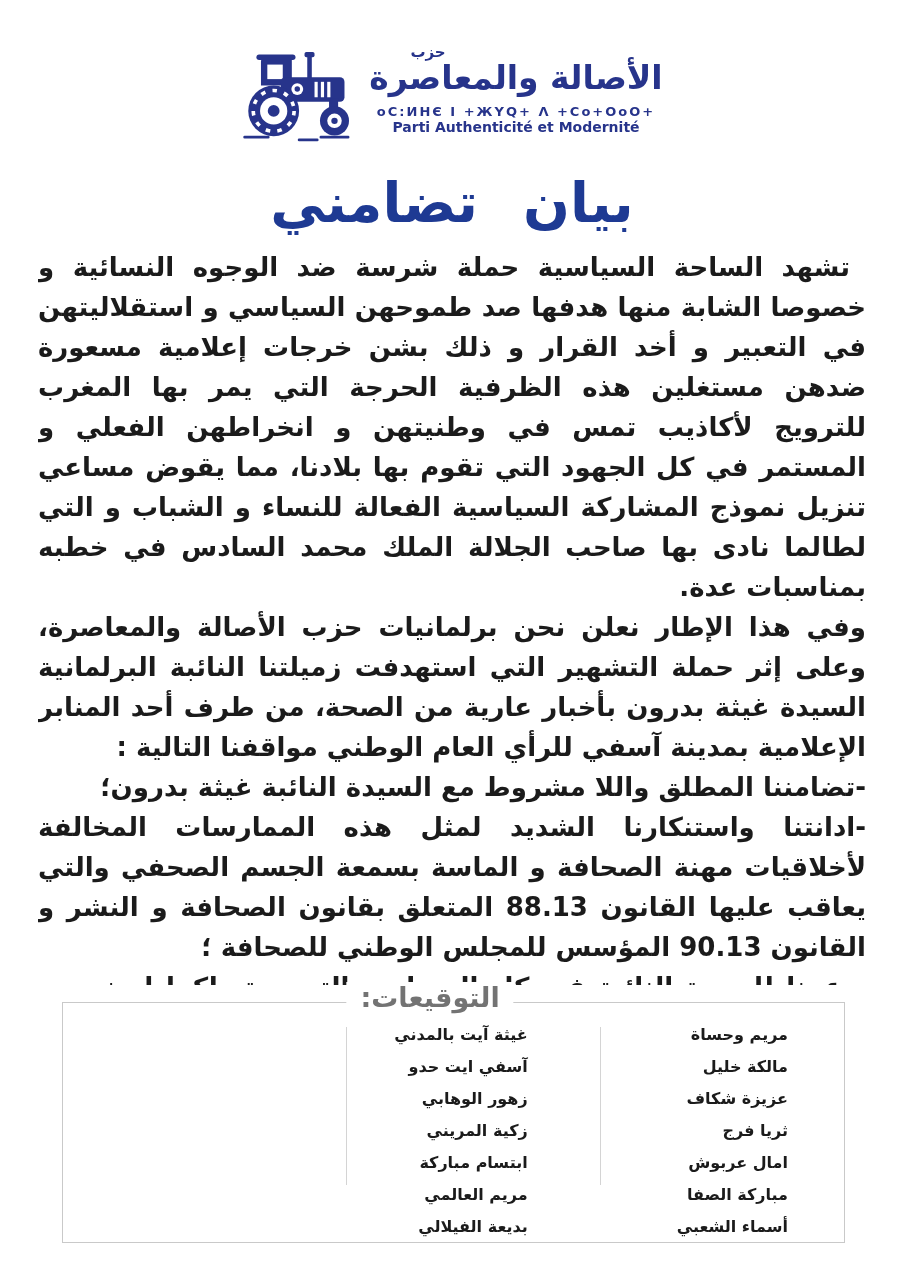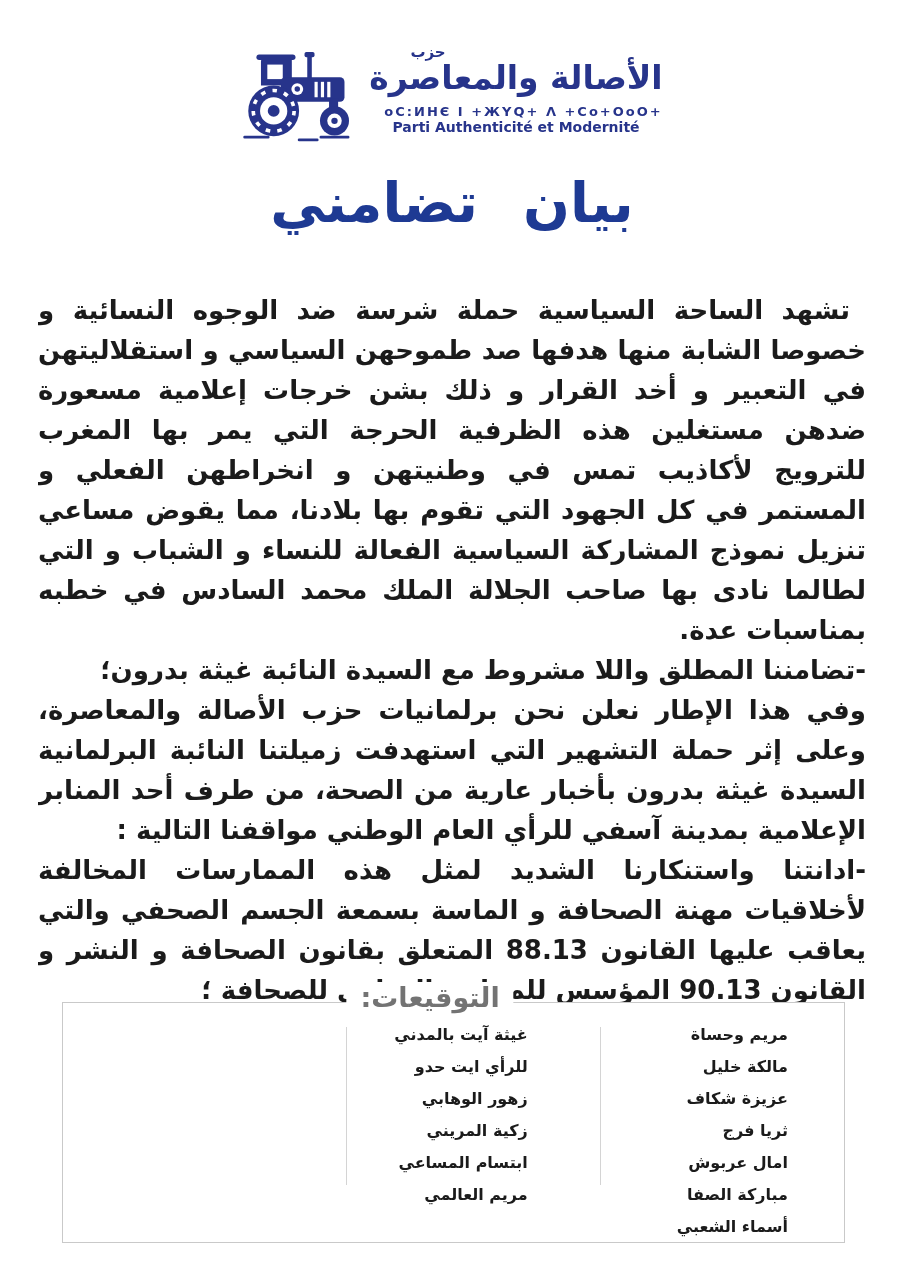--- a/index.html
+++ b/index.html
@@ -46,21 +46,20 @@
     font-weight: bold;
     direction: rtl;
     text-align: right;
   }
   .tifinagh {
     margin-top: 7px;
     font-size: 13px;
     font-weight: bold;
     letter-spacing: 2px;
     white-space: nowrap;
-    text-align: right;
   }
   .french {
     font-size: 14px;
     font-weight: bold;
     white-space: nowrap;
   }
 
   
   .doc-title {
     position: absolute;
@@ -82,21 +81,20 @@
     left: 38px;
     right: 38px;
     height: 738px;
     overflow: hidden;
     direction: rtl;
     text-align: justify;
     color: #1b1b1b;
     font-size: 26px;
     font-weight: bold;
     line-height: 40px;
-    margin-top: 43px;
   }
   .statement-body p { margin: 0; }
   .statement-body p.indent { text-indent: 16px; }
 
   
   .sig-box {
     position: absolute;
     top: 1002px;
     left: 62px;
     right: 59px;
@@ -188,44 +186,45 @@
       <span class="arabic-name">الأصالة والمعاصرة</span>
       <div class="tifinagh">oC:ИНЄ I +ЖYQ+ Λ +Co+OoO+</div>
       <div class="french">Parti Authenticité et Modernité</div>
     </div>
   </header>
 
   <h1 class="doc-title">بيان تضامني</h1>
 
   <main class="statement-body">
     <p class="indent">تشهد الساحة السياسية حملة شرسة ضد الوجوه النسائية و خصوصا الشابة منها هدفها  صد طموحهن السياسي و استقلاليتهن في التعبير و أخد القرار و ذلك بشن خرجات إعلامية مسعورة ضدهن مستغلين هذه الظرفية الحرجة التي يمر بها المغرب للترويج لأكاذيب تمس في وطنيتهن و انخراطهن الفعلي و المستمر  في كل الجهود التي تقوم بها بلادنا، مما يقوض مساعي تنزيل نموذج المشاركة السياسية الفعالة للنساء و الشباب و التي لطالما نادى بها صاحب الجلالة الملك محمد السادس في خطبه بمناسبات عدة.</p>
+    <p>وفي هذا الإطار نعلن نحن برلمانيات حزب الأصالة والمعاصرة، وعلى إثر حملة التشهير التي استهدفت زميلتنا النائبة البرلمانية السيدة غيثة بدرون  بأخبار عارية من الصحة، من طرف أحد المنابر الإعلامية بمدينة آسفي للرأي العام الوطني مواقفنا التالية :</p>
     <p>-تضامننا المطلق واللا مشروط مع السيدة النائبة غيثة بدرون؛</p>
-    <p>وفي هذا الإطار نعلن نحن برلمانيات حزب الأصالة والمعاصرة، وعلى إثر حملة التشهير التي استهدفت زميلتنا النائبة البرلمانية السيدة غيثة بدرون  بأخبار عارية من الصحة، من طرف أحد المنابر الإعلامية بمدينة آسفي للرأي العام الوطني مواقفنا التالية :</p>
     <p>-ادانتنا واستنكارنا الشديد لمثل هذه الممارسات المخالفة لأخلاقيات مهنة الصحافة و الماسة بسمعة الجسم الصحفي والتي يعاقب عليها القانون 88.13 المتعلق بقانون الصحافة و النشر و القانون 90.13 المؤسس للمجلس الوطني للصحافة ؛</p>
     <p>-دعمنا للسيدة النائبة في كل المساعي التي ستسلكها لوضع حد لمثل هذه السلوكيات، في إطار ما يقتضيه القانون ، وفي كل ما من شأنه رد الاعتبار لها، علما انه لم يتم استدعاء السيدة النائبة المحترمة من طرف أي جهة رسمية حول ادعاءات واقعة خرق الحجر الصحي التي تم الترويج لها من طرف المنبر الإعلامي.</p>
   </main>
 
   <section class="sig-box">
     <div class="sig-legend">التوقيعات:</div>
     <div class="col-divider d1"></div>
     <div class="col-divider d2"></div>
     <div class="sig-columns">
       <div class="sig-col">
         <span class="sig-name">مريم وحساة</span>
         <span class="sig-name">مالكة خليل</span>
         <span class="sig-name">عزيزة شكاف</span>
         <span class="sig-name">ثريا فرج</span>
         <span class="sig-name">امال عربوش</span>
         <span class="sig-name">مباركة الصفا</span>
         <span class="sig-name">أسماء الشعبي</span>
       </div>
       <div class="sig-col">
         <span class="sig-name">غيثة آيت بالمدني</span>
-        <span class="sig-name">للرأي ايت حدو</span>
+        <span class="sig-name">آسفي ايت حدو</span>
         <span class="sig-name">زهور الوهابي</span>
         <span class="sig-name">زكية المريني</span>
-        <span class="sig-name">ابتسام المساعي</span>
+        <span class="sig-name">ابتسام مباركة</span>
         <span class="sig-name">مريم العالمي</span>
+        <span class="sig-name">بديعة الفيلالي</span>
       </div>
     </div>
   </section>
 
 </div>
 
 </body></html>

